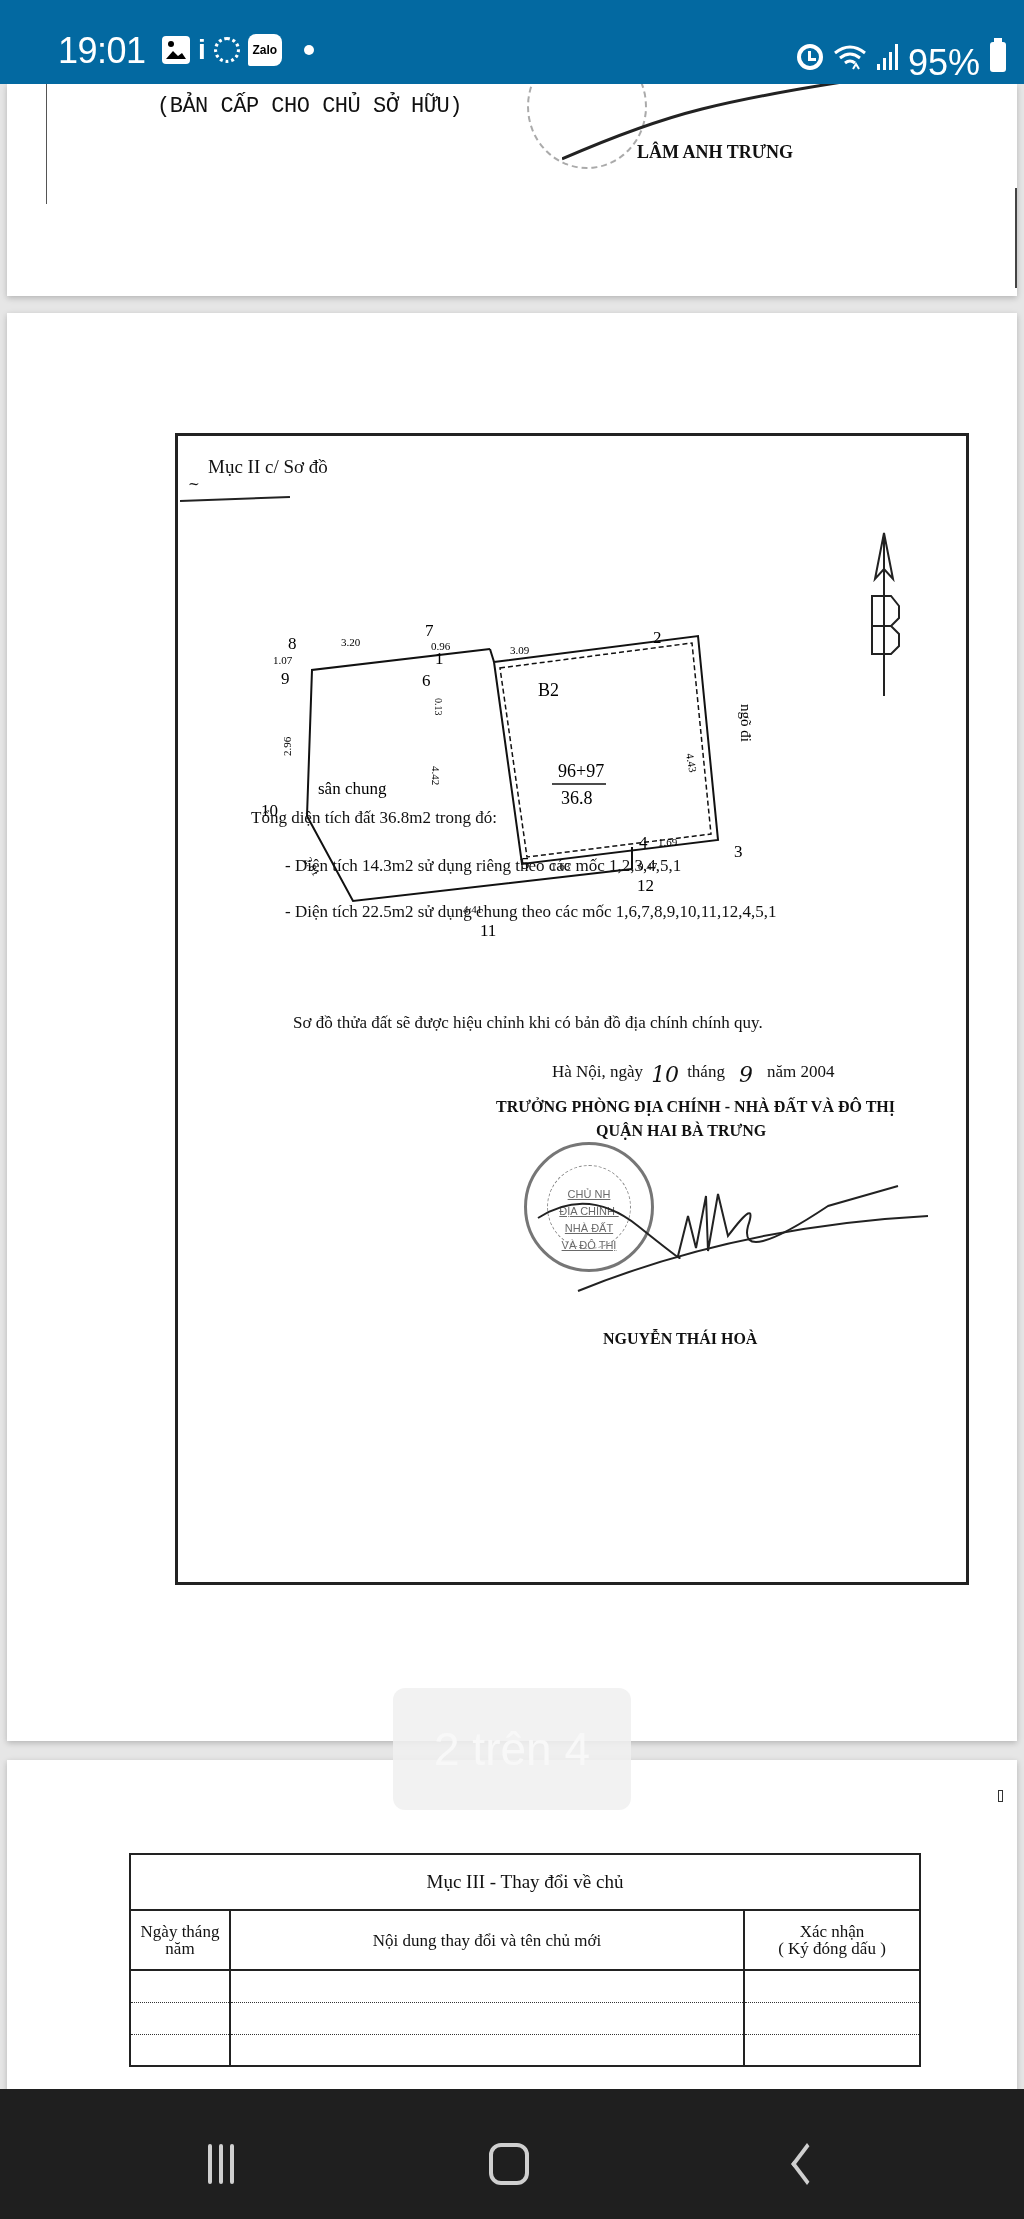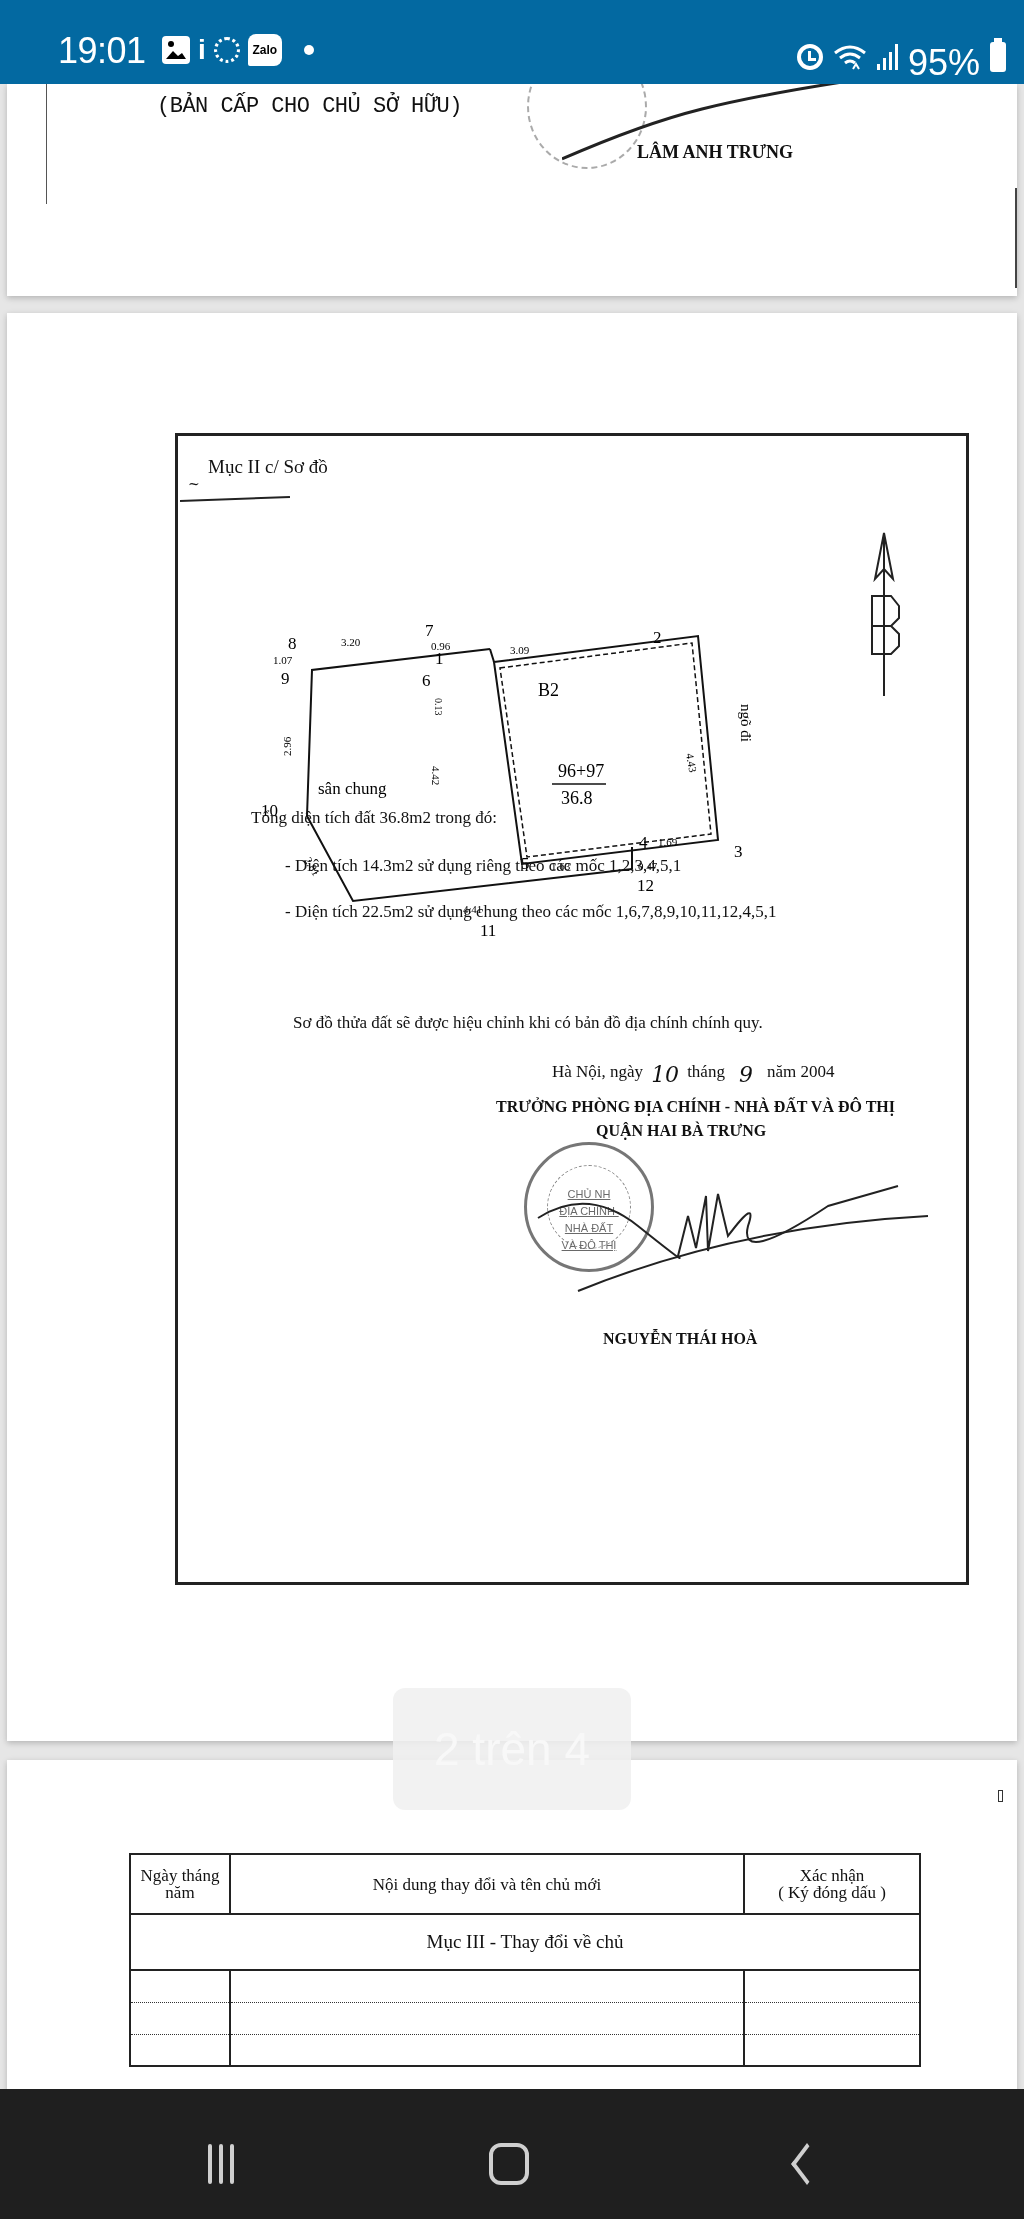--- a/index.html
+++ b/index.html
@@ -213,33 +213,33 @@
   </div>
 </div>
 
 <div class="page-indicator">2 trên 4</div>
 
 <div class="page page3">
   <div class="p3-mark"></div>
   <table class="tbl">
     <tbody>
         <tr>
+      <td colspan="3" class="title-cell">Mục III - Thay đổi về chủ</td>
+    </tr>
+    <tr>
       <td class="head-cell" style="width:100px;">
         <div>Ngày tháng</div>
             <div>năm</div>
       </td>
       <td class="head-cell">Nội dung thay đổi và tên chủ mới</td>
       <td class="head-cell" style="width:176px;">
         <div>Xác nhận</div>
             <div>( Ký đóng dấu )</div>
       </td>
     </tr>
-    <tr>
-      <td colspan="3" class="title-cell">Mục III - Thay đổi về chủ</td>
-    </tr>
     <tr class="row">
           <td></td>
           <td></td>
           <td></td>
         </tr>
     <tr class="row">
           <td></td>
           <td></td>
           <td></td>
         </tr>

